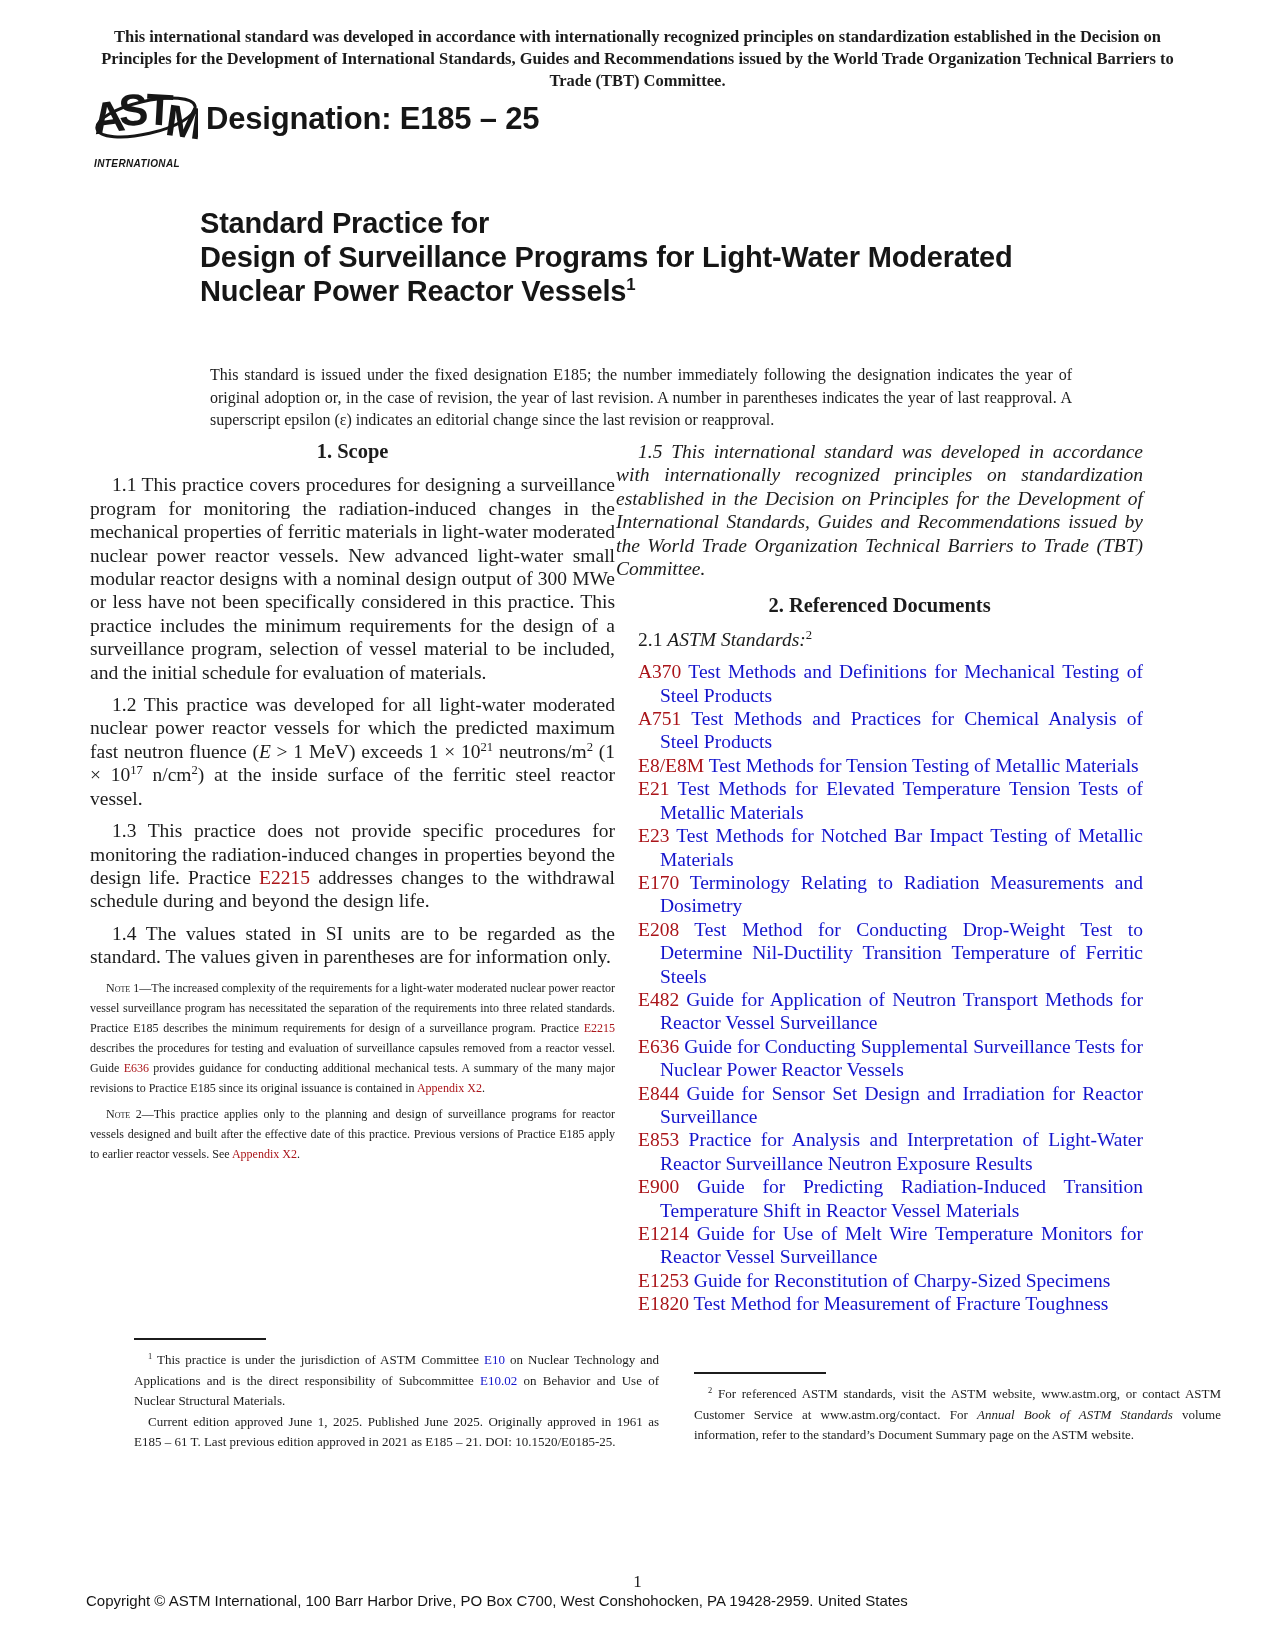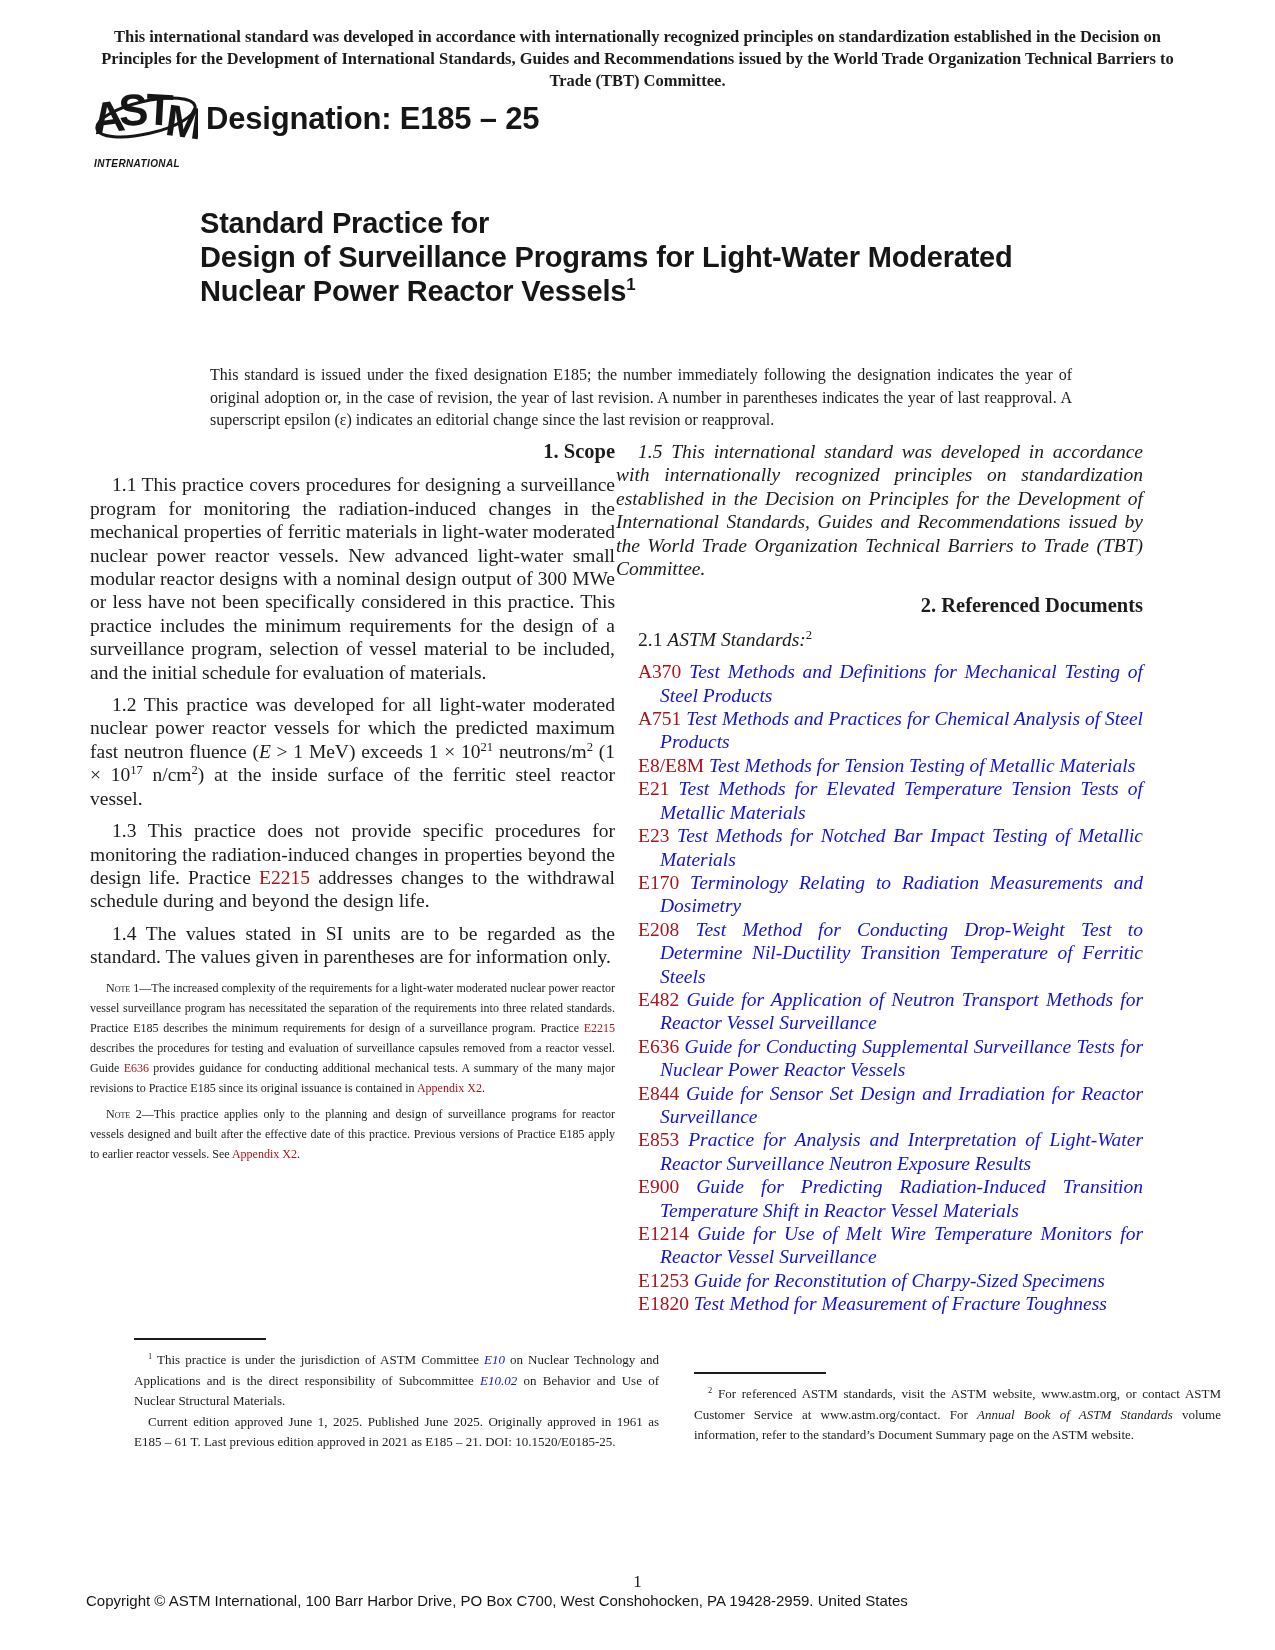--- a/index.html
+++ b/index.html
@@ -36,21 +36,21 @@
 
   .issued{
     position:absolute;top:324px;left:210px;width:862px;
     font-size:16px;line-height:22.5px;text-align:justify;margin-top:40px;
   }
 
   .col{position:absolute;top:440px;font-size:19.5px;line-height:23.4px;text-align:justify;}
   .col-left{left:90px;width:525px;}
   .col-right{left:616px;width:527px;}
 
-  .sec{font-size:20.5px;font-weight:bold;margin:0 0 10px 0;text-align:right;}
+  .sec{font-size:20.5px;font-weight:bold;margin:0 0 10px 0;text-align:center;}
   .sec2{margin-top:14px;}
   p.body{margin:0 0 9px 0;text-indent:22px;}
   p.note{font-size:12px;line-height:20px;margin:3px 0 6px 0;text-indent:16px;}
 
   ul.ref-list{margin:0;padding:0;list-style:none;}
   ul.ref-list li{padding-left:44px;text-indent:-22px;}
 
   .footnote{position:absolute;font-size:13px;line-height:20.6px;text-align:justify;margin-left:44px;}
   .fn-left{left:90px;top:1338px;width:525px;}
   .fn-right{left:650px;top:1372px;width:527px;}
@@ -61,21 +61,21 @@
     position:absolute;left:86px;top:1548px;
     font-family:"Liberation Sans", sans-serif;font-size:15px;color:#161616;margin-top:44px;
   }
   .page-num{position:absolute;top:1572px;left:0;width:1275px;text-align:center;font-size:17px;}
 
   
   .i{font-style:italic;}
   .sup{font-size:65%;vertical-align:super;line-height:0;}
   .sc{font-variant:small-caps;}
   .r{color:var(--link-red,#aa1419);}
-  .b{color:var(--link-blue,#1414cd);font-style:italic;}
+  .b{color:var(--link-blue,#1414cd);}
 </style>
 </head>
 <body>
 
 <div class="page">
 
   <div class="header-notice">This international standard was developed in accordance with internationally recognized principles on standardization established in the Decision on Principles for the Development of International Standards, Guides and Recommendations issued by the World Trade Organization Technical Barriers to Trade (TBT) Committee.</div>
 
   <div class="logo">
     <svg viewBox="0 0 122 92" width="104" height="79" aria-hidden="true">

